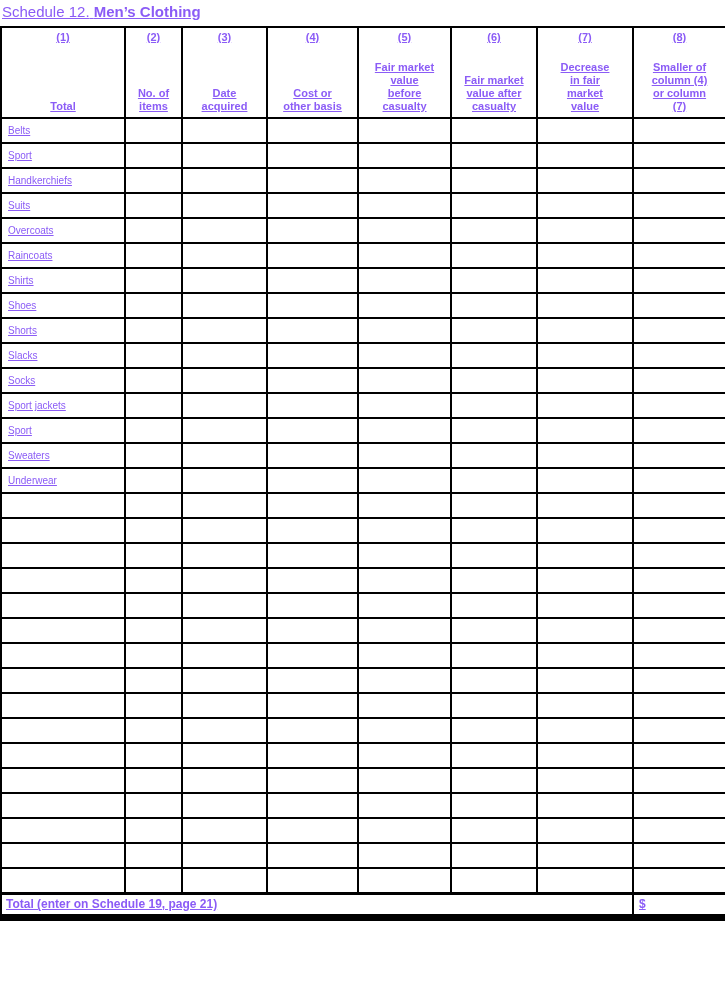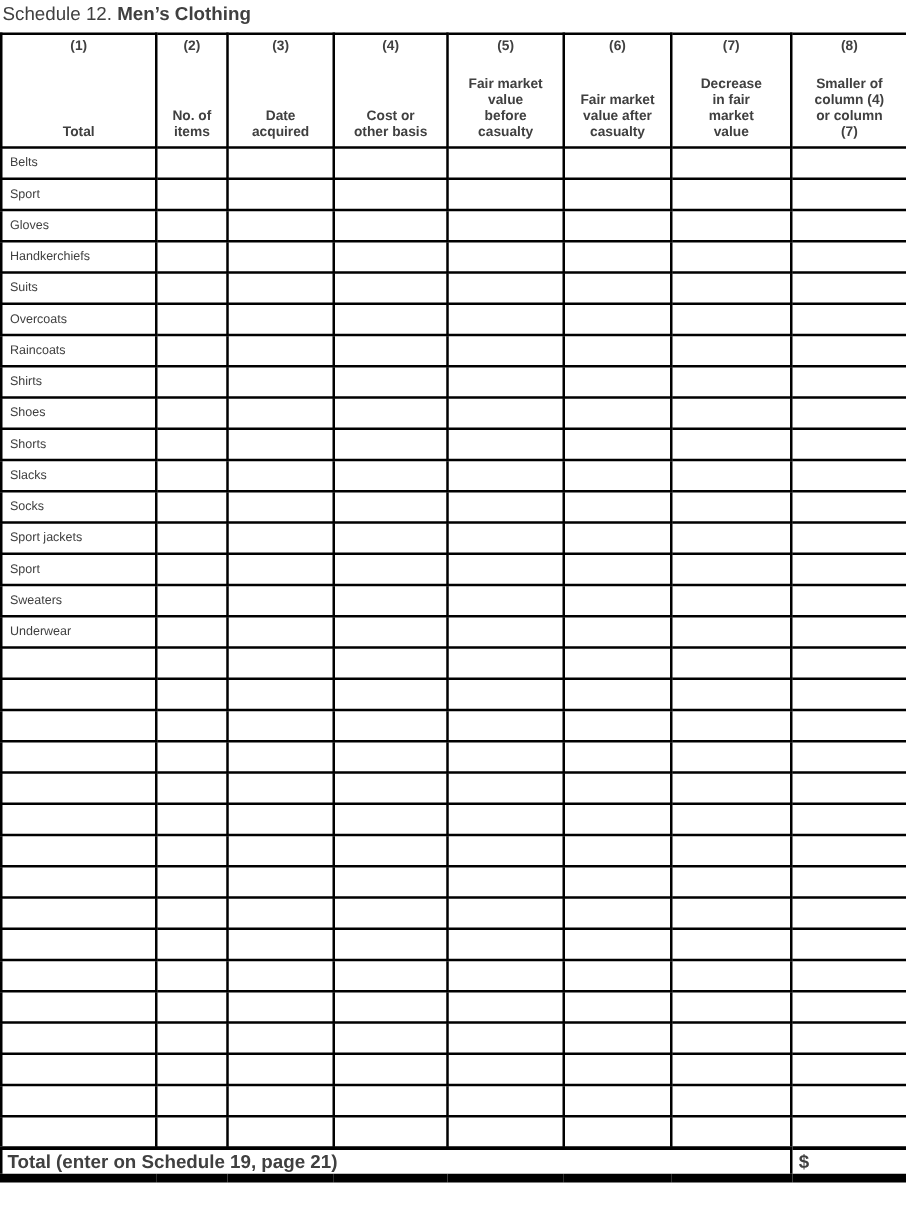--- a/index.html
+++ b/index.html
@@ -2,23 +2,24 @@
 <html><head>
 <meta charset="utf-8">
 <style>
   * { box-sizing: border-box; }
   html, body { margin: 0; padding: 0; background: #ffffff; }
   .page {
     position: relative;
     width: 725px;
     height: 985px;
     background: #ffffff;
-    color: #404040;
+    color: #8b5cf6;
     font-family: "Liberation Sans", sans-serif;
     overflow: hidden;
+    text-decoration: underline;
   }
   .title {
     height: 26px;
     padding: 3px 0 0 2px;
     font-size: 15px;
     white-space: nowrap;
   }
   .title .sched-name { font-weight: bold; }
   table.schedule {
     border-collapse: collapse;
@@ -51,21 +52,21 @@
   td.item-cell {
     font-size: 10px;
     padding-left: 6px;
     vertical-align: middle;
   }
   td.entry-cell { vertical-align: middle; }
   tfoot tr { height: 24px; }
   tfoot td {
     border-top: 3px solid #000000;
     border-bottom: 7px solid #000000;
-    font-size: 15px;
+    font-size: 12px;
     font-weight: bold;
     vertical-align: middle;
   }
   td.total-label-cell { padding-left: 4px; }
   td.dollar-cell { padding-left: 5px; }
 </style>
 </head>
 <body>
 
 <div class="page">
@@ -167,30 +168,20 @@
           <td class="item-cell">Sport</td>
           <td class="entry-cell"></td>
           <td class="entry-cell"></td>
           <td class="entry-cell"></td>
           <td class="entry-cell"></td>
           <td class="entry-cell"></td>
           <td class="entry-cell"></td>
           <td class="entry-cell"></td>
         </tr>
         <tr>
-          <td class="item-cell">Gloves</td>
-          <td class="entry-cell"></td>
-          <td class="entry-cell"></td>
-          <td class="entry-cell"></td>
-          <td class="entry-cell"></td>
-          <td class="entry-cell"></td>
-          <td class="entry-cell"></td>
-          <td class="entry-cell"></td>
-        </tr>
-        <tr>
           <td class="item-cell">Handkerchiefs</td>
           <td class="entry-cell"></td>
           <td class="entry-cell"></td>
           <td class="entry-cell"></td>
           <td class="entry-cell"></td>
           <td class="entry-cell"></td>
           <td class="entry-cell"></td>
           <td class="entry-cell"></td>
         </tr>
         <tr>

